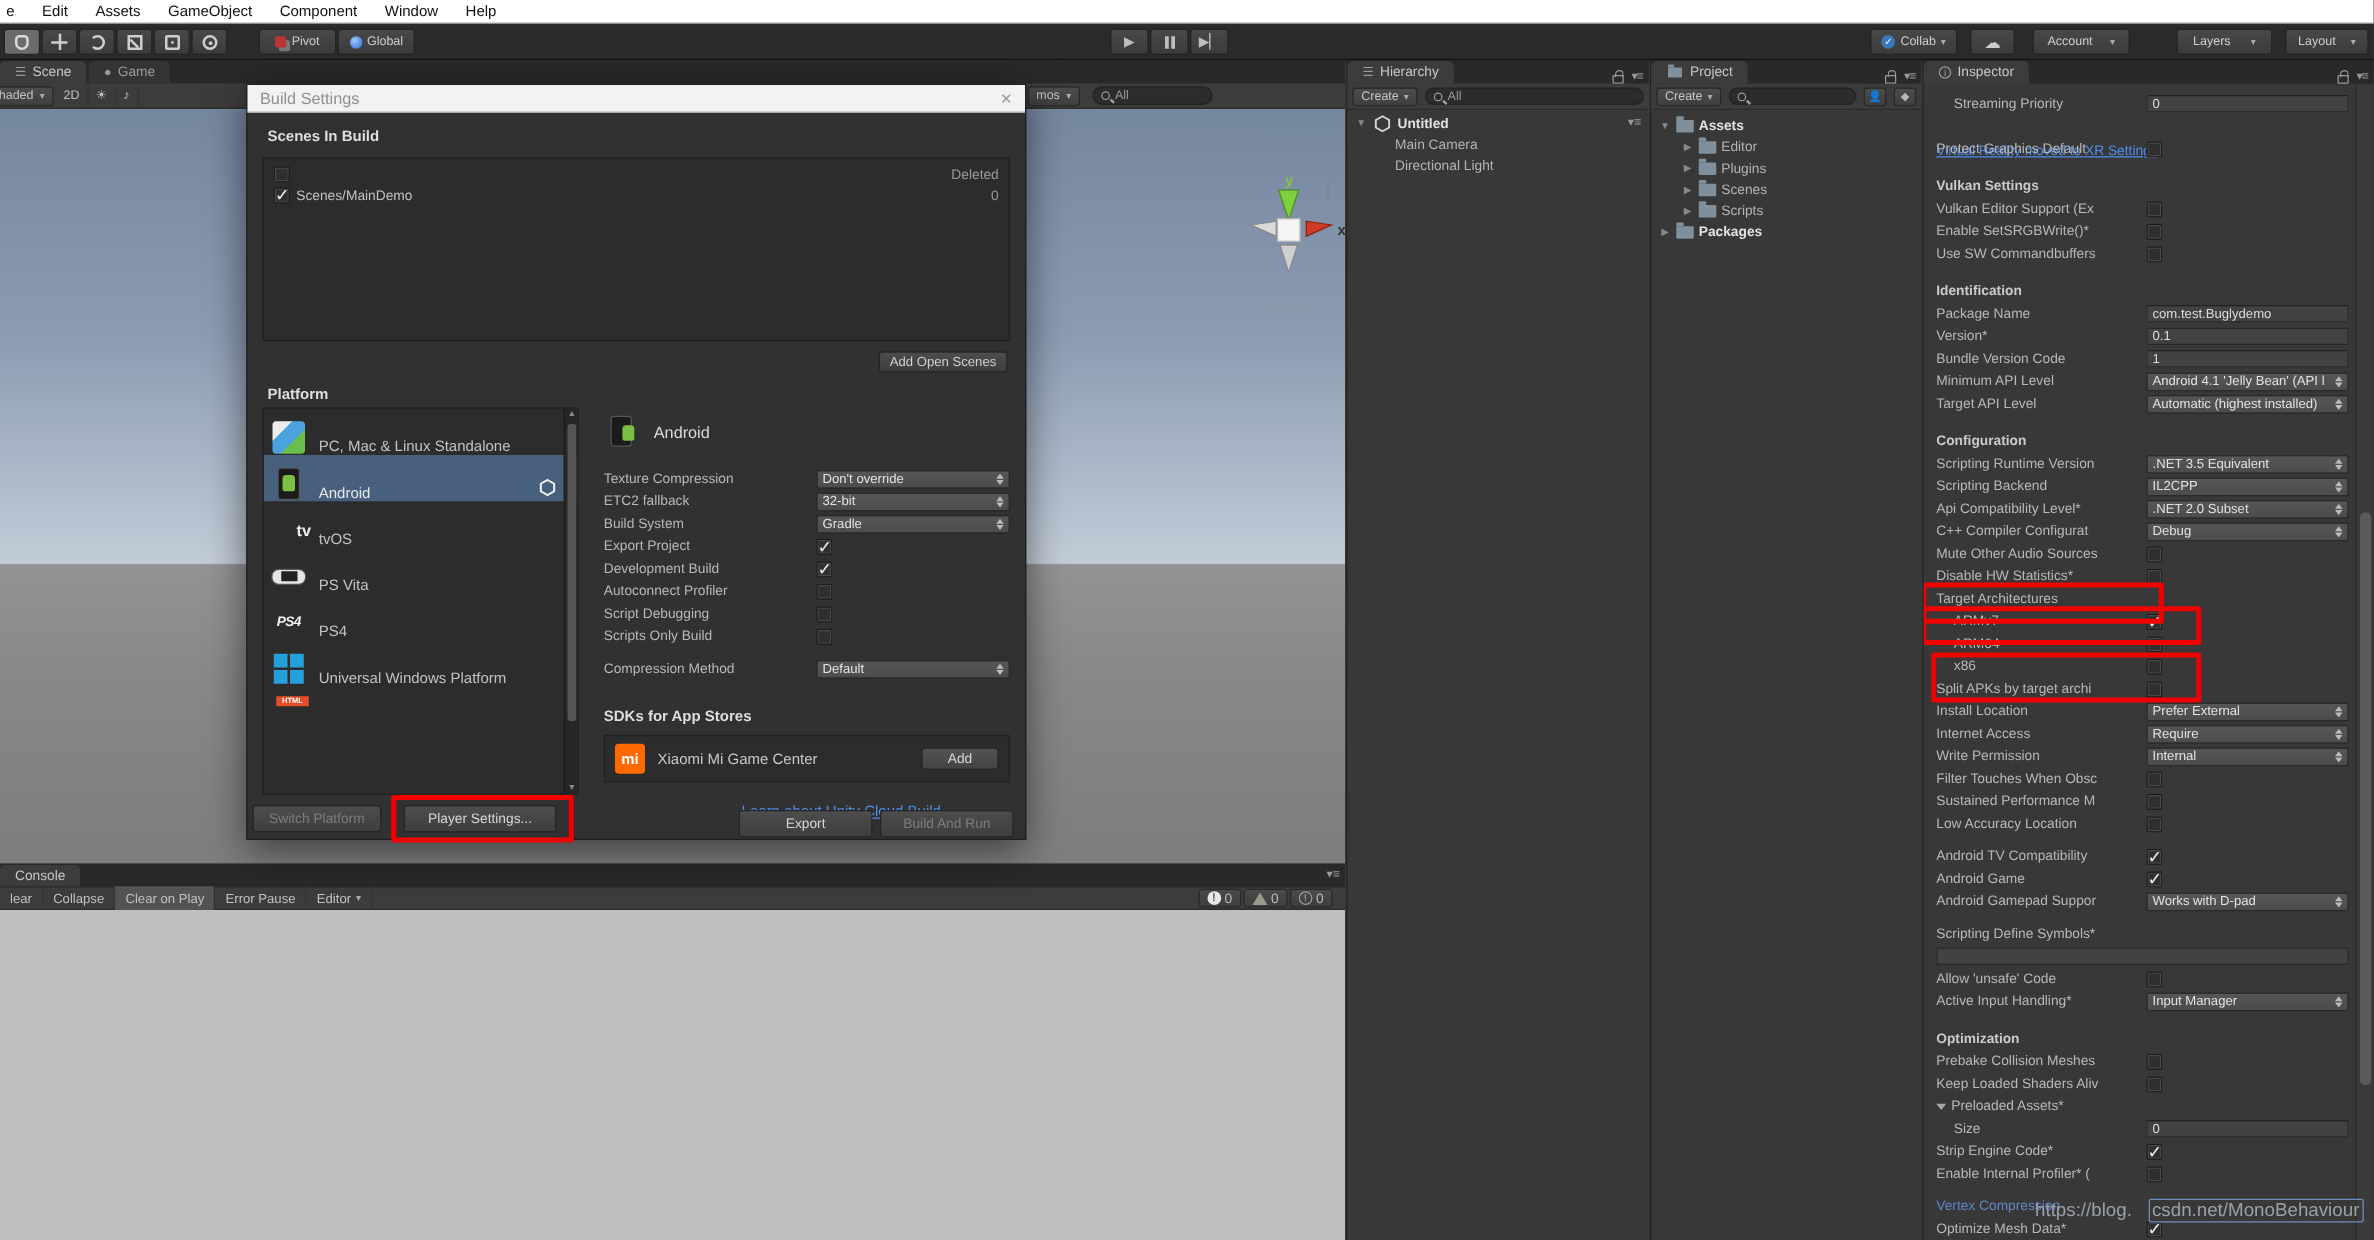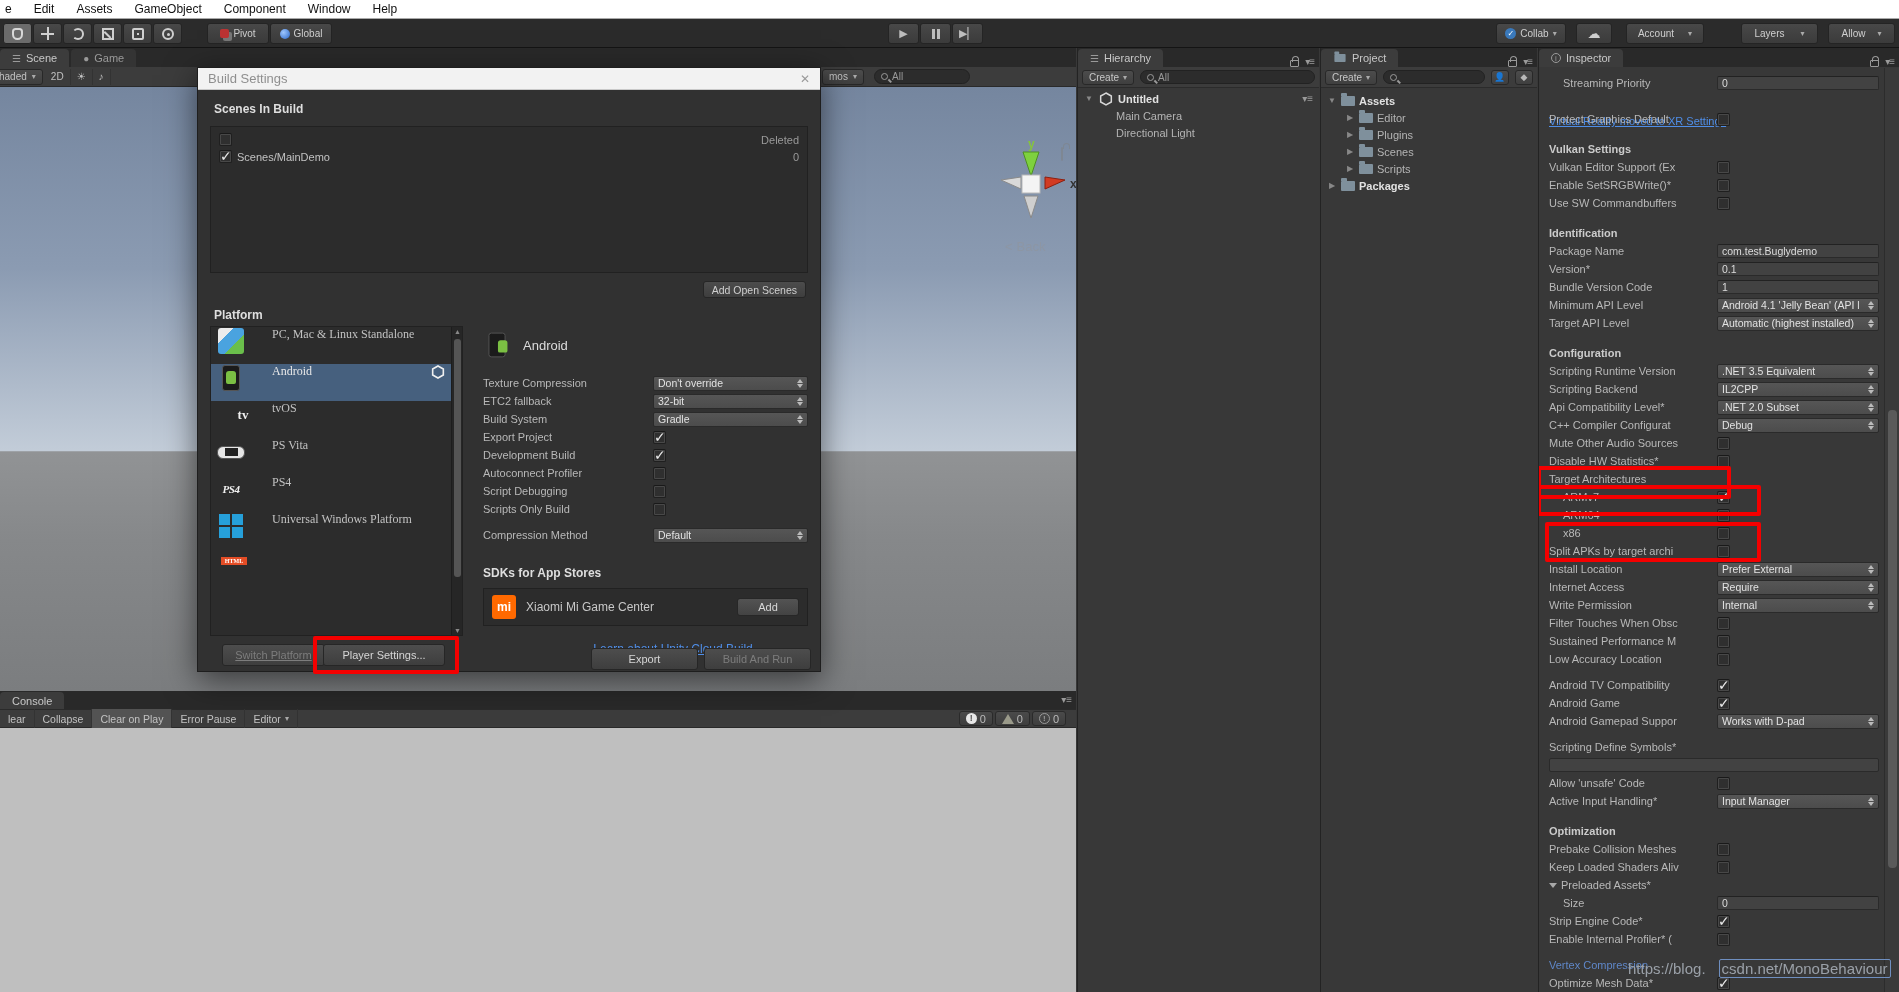--- a/index.html
+++ b/index.html
@@ -82,21 +82,21 @@
   #scenes-hdr { position:absolute; left:16px; top:34px; }
   #scenes-list { position:absolute; left:12px; top:58px; width:598px; height:147px; background:#2c2c2c; border:1px solid #212121; padding:4px 8px;text-align:right; }
   .scn-row { height:17px; display:flex; align-items:center; gap:5px; color:#c2c2c2; }
   .scn-right { margin-left:auto; color:#9a9a9a; }
   .chk { width:13px; height:13px; background:#2f2f2f; border:1px solid #1f1f1f; border-top-color:#191919; box-shadow:inset 0 0 0 1px #484848; border-radius:2px; position:relative; flex:0 0 auto; }
   .chk.on::after { content:"✓"; position:absolute; left:0px; top:-3px; color:#eaeaea; font-size:14px; font-weight:bold; }
   #add-open-scenes { position:absolute; right:14px; top:213px; height:17px; padding:0 8px; background:linear-gradient(#4c4c4c,#3e3e3e);
     border:1px solid #262626; border-radius:3px; color:#cfcfcf; display:flex; align-items:center; font-size:10.5px; }
   #platform-hdr { position:absolute; left:16px; top:240px; }
   #platform-list { position:absolute; left:12px; top:258px; width:253px; height:310px; background:#2c2c2c; border:1px solid #212121; overflow:hidden; }
-  .prow { height:37px; display:flex; align-items:flex-start; gap:27px; padding-left:6px; color:#c2c2c2; font-size:12px;font-family:Liberation Serif, serif; }
+  .prow { height:37px; display:flex; align-items:flex-end; gap:10px; padding-left:6px; color:#c2c2c2; font-size:12px; }
   .prow.selected { background:#46607e; color:#e8e8e8; }
   .picon { width:28px; height:28px; flex:0 0 auto; display:flex; align-items:center; justify-content:center; position:relative; }
   .unity-badge { margin-left:auto; margin-right:16px; }
   .plist-scroll { position:absolute; right:0; top:0; width:11px; height:100%; background:#262626; border-left:1px solid #1d1d1d; }
   .plist-scroll .thumb { position:absolute; left:2px; top:12px; width:7px; height:238px; background:#555; border-radius:3px; }
   .plist-scroll .up,.plist-scroll .dn { position:absolute; left:1px; width:9px; text-align:center; color:#888; font-size:7px; }
   .plist-scroll .up { top:1px; } .plist-scroll .dn { bottom:1px; }
   
   .icon-pc { background:linear-gradient(135deg,#ececec 0 30%,#4aa3df 30% 62%,#6abf4b 62%); border-radius:3px; width:26px; height:26px; }
   .icon-android { width:18px; height:26px; background:#1b1b1b; border:1px solid #555; border-radius:3px; }
@@ -134,21 +134,21 @@
   #mi-logo { width:24px; height:24px; background:#ff6900; color:#fff; border-radius:3px; font-weight:bold; font-size:12px;
     display:flex; align-items:center; justify-content:center; }
   #sdk-name { color:#c8c8c8; font-size:12px; }
   #add-btn { margin-left:auto; width:62px; height:18px; background:linear-gradient(#535353,#434343); border:1px solid #272727; border-radius:3px;
     color:#d8d8d8; display:flex; align-items:center; justify-content:center; }
   #cloud-link { margin-top:16px; text-align:center; padding-left:55px; }
   a.bluelink, .bluelink { color:#4f8ee8; text-decoration:underline; font-size:12px; }
   .dlgbtn { position:absolute; height:22px; background:linear-gradient(#4d4d4d,#3e3e3e); border:1px solid #262626; border-radius:3px;
     color:#d6d6d6; display:flex; align-items:center; justify-content:center; font-size:11px; }
   .dlgbtn.disabled { color:#7d7d7d; }
-  #btn-switch { left:24px; top:576px; width:103px;text-decoration:underline; }
+  #btn-switch { left:4px; top:576px; width:103px; }
   #btn-player { left:125px; top:576px; width:122px; }
   #btn-export { left:393px; top:580px; width:107px; }
   #btn-bar { left:506px; top:580px; width:107px; }
   .redbox { position:absolute; border:4px solid #f40000; border-radius:2px; pointer-events:none; z-index:50; }
   #rb-player { left:115px; top:568px; width:146px; height:38px; }
 
   
   .panel { background:#383838; }
   #hierarchy { left:1077px; top:48px; width:242px; height:944px; border-left:1px solid #232323; }
   #project { left:1320px; top:48px; width:217px; height:944px; border-left:1px solid #232323; }
@@ -273,21 +273,21 @@
       </div>
     <div class="tbtn" style="left:1626px;width:78px;">
       <span>Account</span>
         <span class="caret" style="margin-left:10px;">▾</span>
     </div>
     <div class="tbtn" style="left:1741px;width:77px;">
       <span>Layers</span>
         <span class="caret" style="margin-left:12px;">▾</span>
     </div>
     <div class="tbtn" style="left:1828px;width:67px;">
-      <span>Allow</span>
+      <span>Layout</span>
         <span class="caret" style="margin-left:8px;">▾</span>
     </div>
   </div>
 
   <div id="sceneview" class="abs">
     <div id="scenesky"></div>
     <div class="tabstrip">
       <div class="tab">
         <span class="ticon">☰</span>
         <span>Scene</span>

